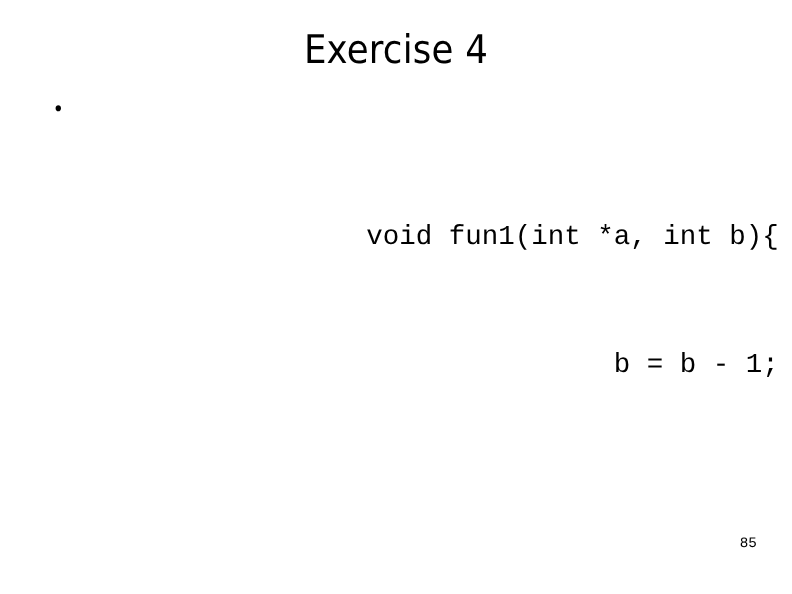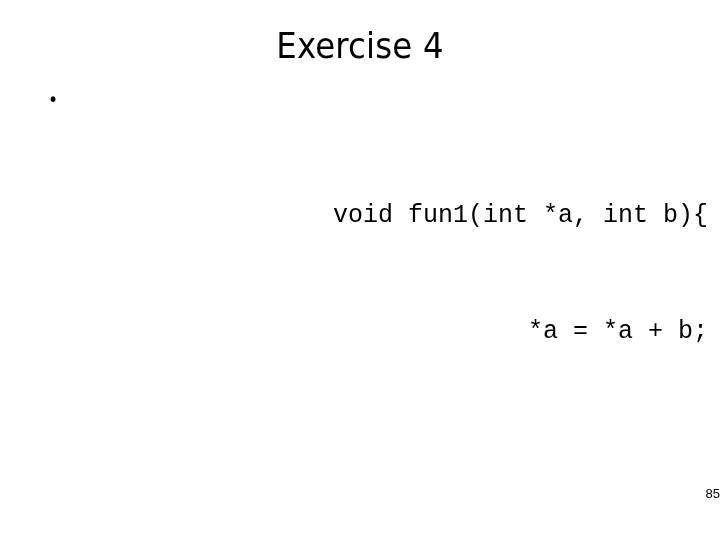--- a/index.html
+++ b/index.html
@@ -79,44 +79,44 @@
   }
   .code-line {
     white-space: pre;
     height: 38.5px;
     text-align: right;
   }
 
   
   .page-number {
     position: absolute;
-    right: 0;
+    right: 32px;
     bottom: 10px;
-    font-family: Liberation Sans, sans-serif;
+    font-family: Liberation Mono, monospace;
     font-size: 13px;
     line-height: 16px;
     color: #000000;
   }
 </style>
 </head>
 <body>
 
 <div class="slide">
 
   <div class="slide-title">Exercise 4</div>
 
   <div class="body-block">
 
     <div class="bullet-row">
       <span class="bullet-glyph">•</span>
     </div>
 
     <div class="code-block">
       <div class="code-line">void fun1(int *a, int b){</div>
-      <div class="code-line">  *a = *a + b;</div>
+      <div class="code-line">  b = b - 1;</div>
       
       
       
       
       
       
       
     </div>
 
   </div>

